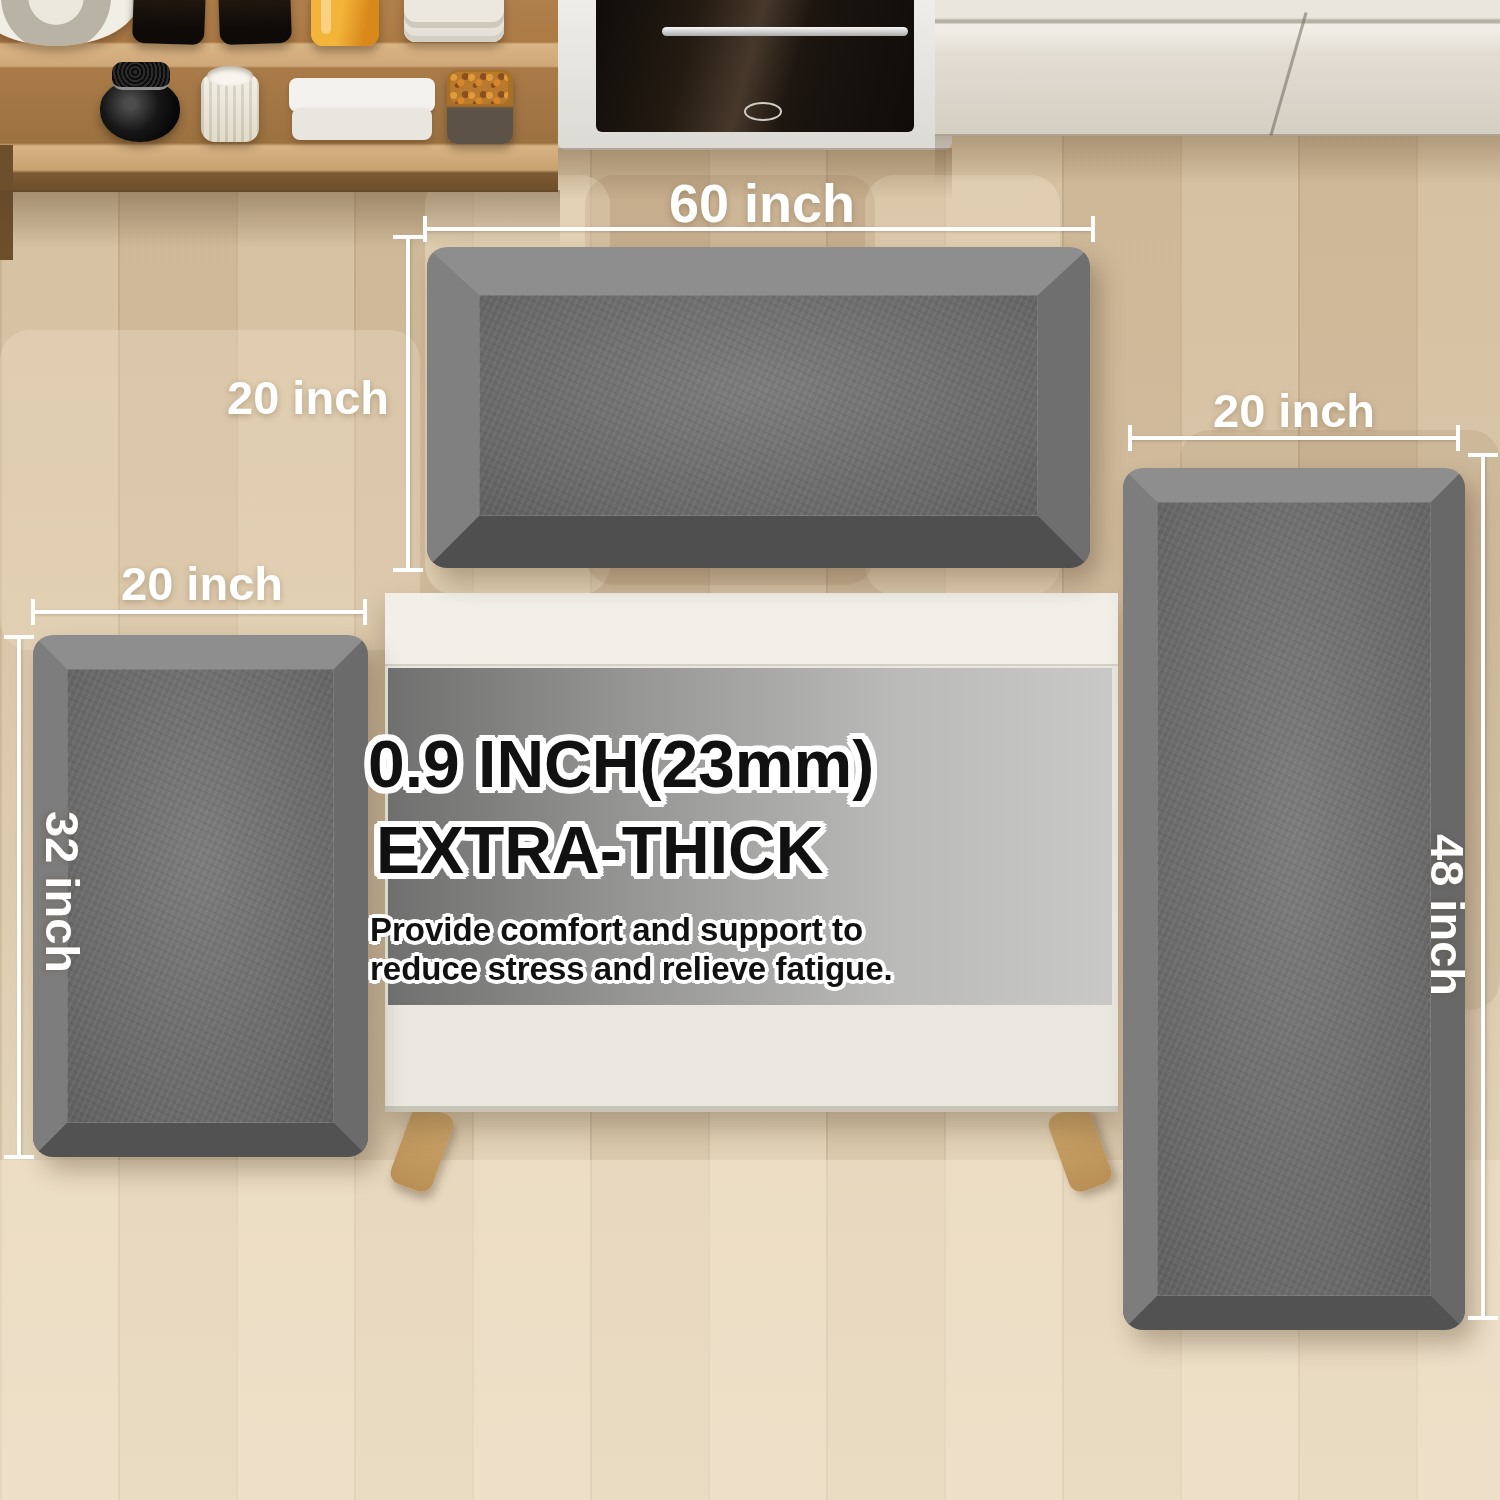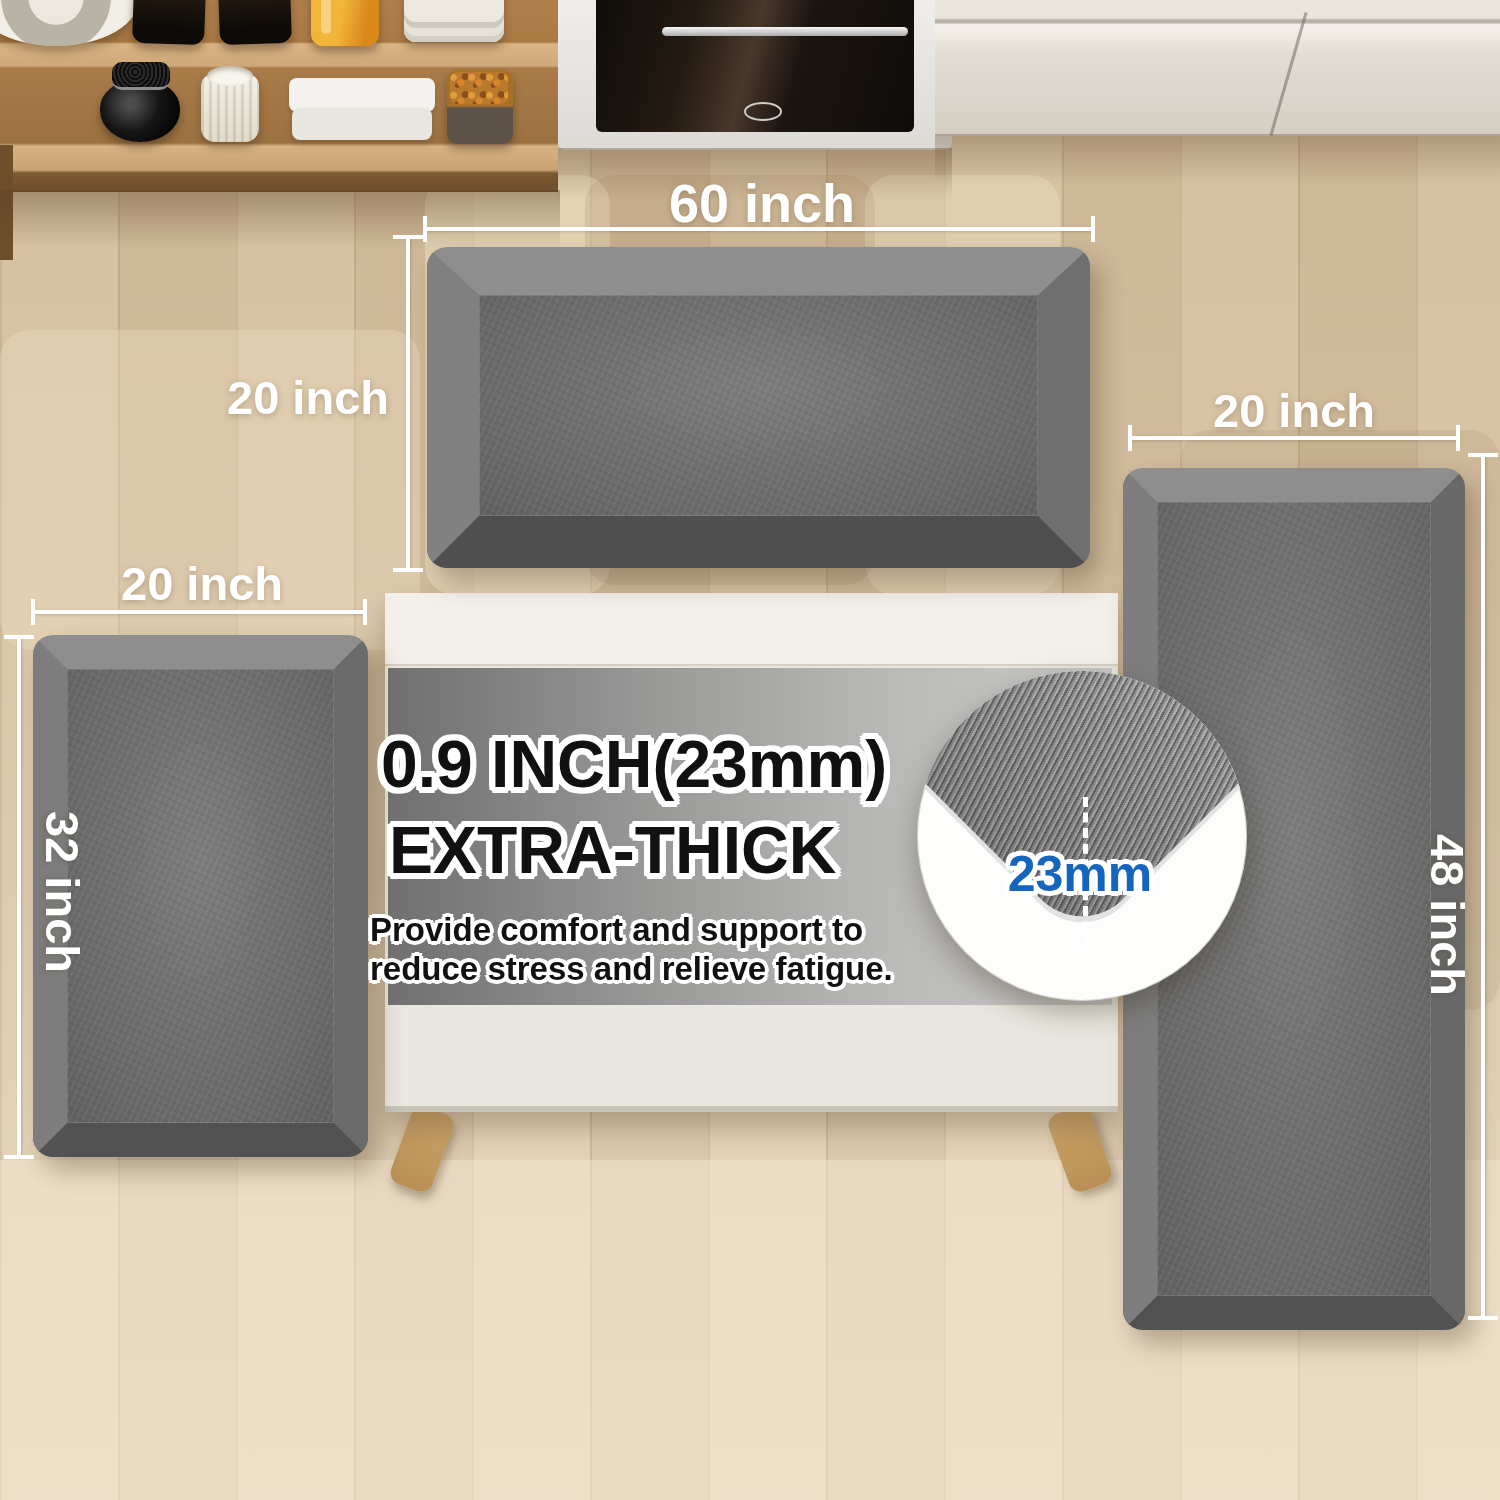--- a/index.html
+++ b/index.html
@@ -106,21 +106,21 @@
 
   
   .overlay{left:388px;top:668px;width:724px;height:337px;
     background:linear-gradient(90deg, rgba(104,104,104,.94) 0%, rgba(140,140,140,.88) 35%, rgba(176,176,176,.82) 70%, rgba(192,192,192,.78) 100%);}
 
   
   .headline{color:#111;font-weight:bold;font-size:66px;letter-spacing:0;white-space:nowrap;
     text-shadow:-6px 0 0 #fff,6px 0 0 #fff,0 -6px 0 #fff,0 6px 0 #fff,
       -4px -4px 0 #fff,4px -4px 0 #fff,-4px 4px 0 #fff,4px 4px 0 #fff,
       -6px 3px 0 #fff,6px 3px 0 #fff,-6px -3px 0 #fff,6px -3px 0 #fff,
-      -3px 6px 0 #fff,3px 6px 0 #fff,-3px -6px 0 #fff,3px -6px 0 #fff;margin-left:13px;}
+      -3px 6px 0 #fff,3px 6px 0 #fff,-3px -6px 0 #fff,3px -6px 0 #fff;}
   .hl1{left:368px;top:726px;}
   .hl2{left:376px;top:812px;}
   .body-line{color:#111;font-weight:bold;font-size:33px;white-space:nowrap;
     text-shadow:-4px 0 0 #fff,4px 0 0 #fff,0 -4px 0 #fff,0 4px 0 #fff,
       -3px -3px 0 #fff,3px -3px 0 #fff,-3px 3px 0 #fff,3px 3px 0 #fff;}
   .bl1{left:370px;top:911px;}
   .bl2{left:370px;top:950px;}
 
   .dim-label{color:#fff;font-weight:bold;font-size:47px;white-space:nowrap;
     transform:translate(-50%,-50%);text-shadow:0 2px 6px rgba(80,60,30,.30);}
@@ -196,26 +196,20 @@
     <div class="table-edge"></div>
     <div class="table-bottom"></div>
   </div>
 
   <div class="mat mat-top"></div>
   <div class="mat mat-left"></div>
   <div class="mat mat-right"></div>
 
   <div class="overlay"></div>
 
-  <div class="inset">
-    <div class="inset-hl"></div>
-    <div class="inset-corner"></div>
-    <div class="inset-dash"></div>
-    <div class="inset-label">23mm</div>
-  </div>
 
   <div class="headline hl1">0.9 INCH(23mm)</div>
   <div class="headline hl2">EXTRA-THICK</div>
   <div class="body-line bl2">reduce stress and relieve fatigue.</div>
   <div class="body-line bl1">Provide comfort and support to</div>
 
   <div class="dim-h" style="left:425px;top:227px;width:668px;"></div>
   <div class="dim-label big" style="left:762px;top:203px;">60 inch</div>
   <div class="dim-v" style="left:406px;top:237px;height:333px;"></div>
   <div class="dim-label" style="left:308px;top:397px;">20 inch</div>

